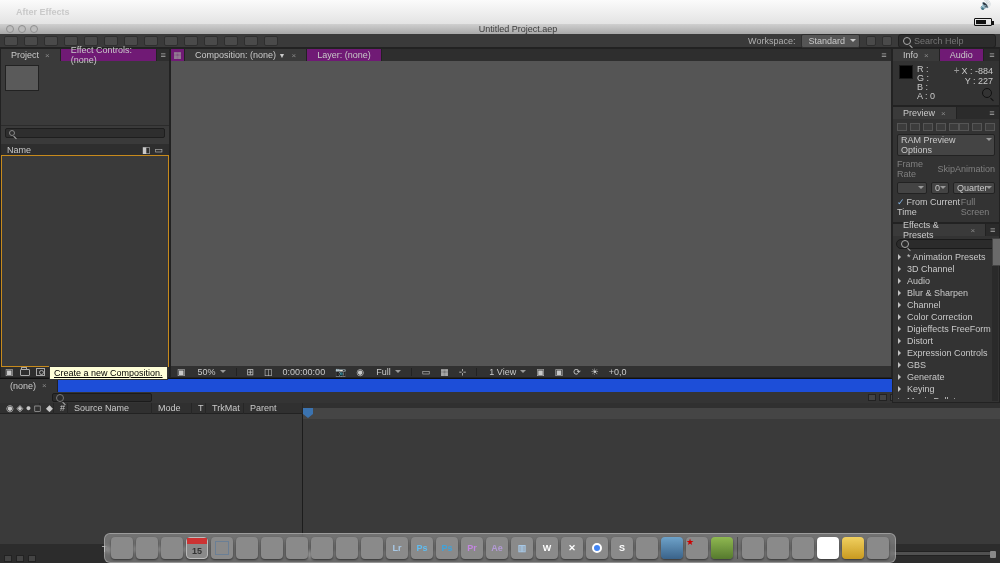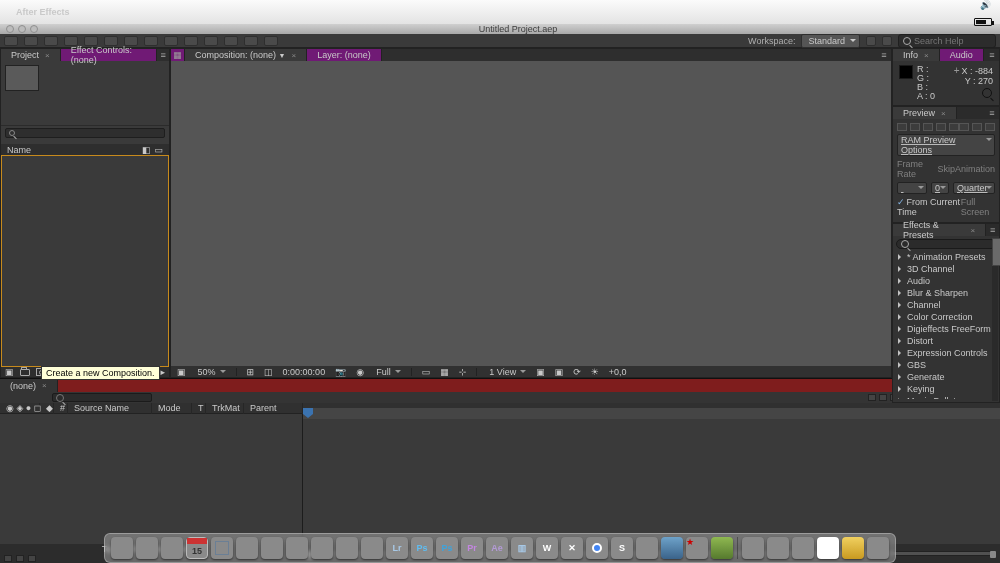--- a/index.html
+++ b/index.html
@@ -82,37 +82,37 @@
   .rp .panel-tabs{background:#2b2b2b;}
   .info-body{ padding:4px 6px; font-size:8px; color:#b8b8b8; display:flex; justify-content:space-between;}
   .info-body .swatch{width:14px;height:14px;background:#000;border:1px solid #1a1a1a;margin-right:4px;}
   .info-body .rgba div{line-height:9px;}
   .info-body .xy{ text-align:right;}
   .info-body .cross{font-size:10px;color:#999;margin-right:2px;}
   .preview-body{ padding:4px 4px 2px; font-size:8px; color:#9e9e9e;}
   .pv-row{display:flex;align-items:center;justify-content:space-between;margin-bottom:3px;}
   .pv-btns{display:flex;gap:3px;}
   .pv-btn{width:10px;height:8px;border:1px solid #555;background:#3c3c3c;}
-  .pv-dd{background:#444;border:1px solid #222;padding:0 10px 0 3px;border-radius:2px;position:relative;color:#bbb;text-decoration:underline;}
+  .pv-dd{background:#444;border:1px solid #222;padding:0 10px 0 3px;border-radius:2px;position:relative;color:#bbb;}
   .pv-dd:after{content:"";position:absolute;right:2px;top:3px;border:3px solid transparent;border-top-color:#999;}
   .pv-label{color:#808080;}
   .pv-small{font-size:7px;}
   .check{color:#85b6e6;margin-right:2px;}
   .eff-body{ padding:3px; }
   .eff-search{ height:10px;background:#2b2b2b;border:1px solid #1a1a1a;border-radius:8px;display:flex;align-items:center;padding:0 4px;margin-bottom:2px;}
   .eff-list{ max-height:148px; overflow:hidden; }
   .eff-item{ display:flex;align-items:center; padding:1px 2px; cursor:default;}
   .eff-item .tri{ width:0;height:0;border:3px solid transparent;border-left-color:#c2c2c2;margin-right:3px;}
   .eff-scroll{ position:absolute; right:1px; top:14px; bottom:1px; width:6px; background:#2a2a2a;}
   .eff-scroll .thumb{position:absolute;left:0;right:0;top:0;height:28px;background:#6a6a6a;border:1px solid #444;}
   .rp.effects{ position:relative; flex:1;}
 
   
   .timeline{ height:185px; border-top:1px solid #101010; background:#343434; display:flex;flex-direction:column;}
-  .tl-tabs{ height:13px; background:#7f1d1d; display:flex;align-items:stretch;}
+  .tl-tabs{ height:13px; background:#1d4ed8; display:flex;align-items:stretch;}
   .tl-search-row{height:11px;background:#343434;display:flex;align-items:center;padding:0 52px 0 52px;}
   .tl-search{ width:100px;height:9px;background:#2b2b2b;border:1px solid #1b1b1b;border-radius:2px;display:flex;align-items:center;padding:0 3px;}
   .tl-headers{ height:11px; background:#303030; display:flex; align-items:center; color:#bdbdbd; border-bottom:1px solid #222;}
   .tl-left{ width:303px; display:flex; align-items:center;}
   .tl-left .cell{ padding:0 6px; border-right:1px solid #262626; height:11px; display:flex;align-items:center;}
   .tl-right{ flex:1; position:relative; background:#303030;}
   .ruler{ position:absolute; left:0;right:0;top:0;height:11px; background:#454545;}
   .ruler .cti{ position:absolute; left:0; top:0; width:10px;height:10px; background:#3b73b0; clip-path:polygon(0 0,100% 0,100% 60%,50% 100%,0 60%);}
   .tl-body{ flex:1; display:flex;}
   .tl-body-left{ width:303px; background:#3a3a3a; border-right:1px solid #1c1c1c;}
@@ -260,21 +260,21 @@
         <span>▣</span>
         <div class="folder-icon"></div>
         <div class="newcomp-icon"></div>
         <span>8 bpc</span>
         <div class="trash-icon"></div>
         <div class="slider">
             <div class="knob"></div>
           </div>
         <span>▸</span>
       </div>
-      <div class="tooltip" style="left:40px; bottom:-3px;">Create a new Composition.</div>
+      <div class="tooltip" style="left:48px; bottom:-3px;text-decoration:underline;">Create a new Composition.</div>
     </div>
   </div>
 
   <div class="comp-col">
     <div class="panel-tabs">
       <div class="tab inactive" style="width:14px;padding:0;justify-content:center">▦</div>
       <div class="tab"><span>Composition: (none)</span>&nbsp;<span style="font-size:7px">▼</span><span class="x">×</span></div>
       <div class="tab inactive">
           <span>Layer: (none)</span>
         </div>
@@ -322,21 +322,21 @@
           <div class="swatch"></div>
           <div class="rgba">
             <div>R :</div>
             <div>G :</div>
             <div>B :</div>
             <div>A : 0</div>
           </div>
         </div>
         <div class="xy">
           <div><span class="cross">+</span><span>X : -884</span></div>
-          <div>Y :  270</div>
+          <div>Y :  227</div>
         </div>
       </div>
     </div>
 
     <div class="rp">
       <div class="panel-tabs">
         <div class="tab">
             <span>Preview</span>
             <span class="x">×</span>
           </div>

